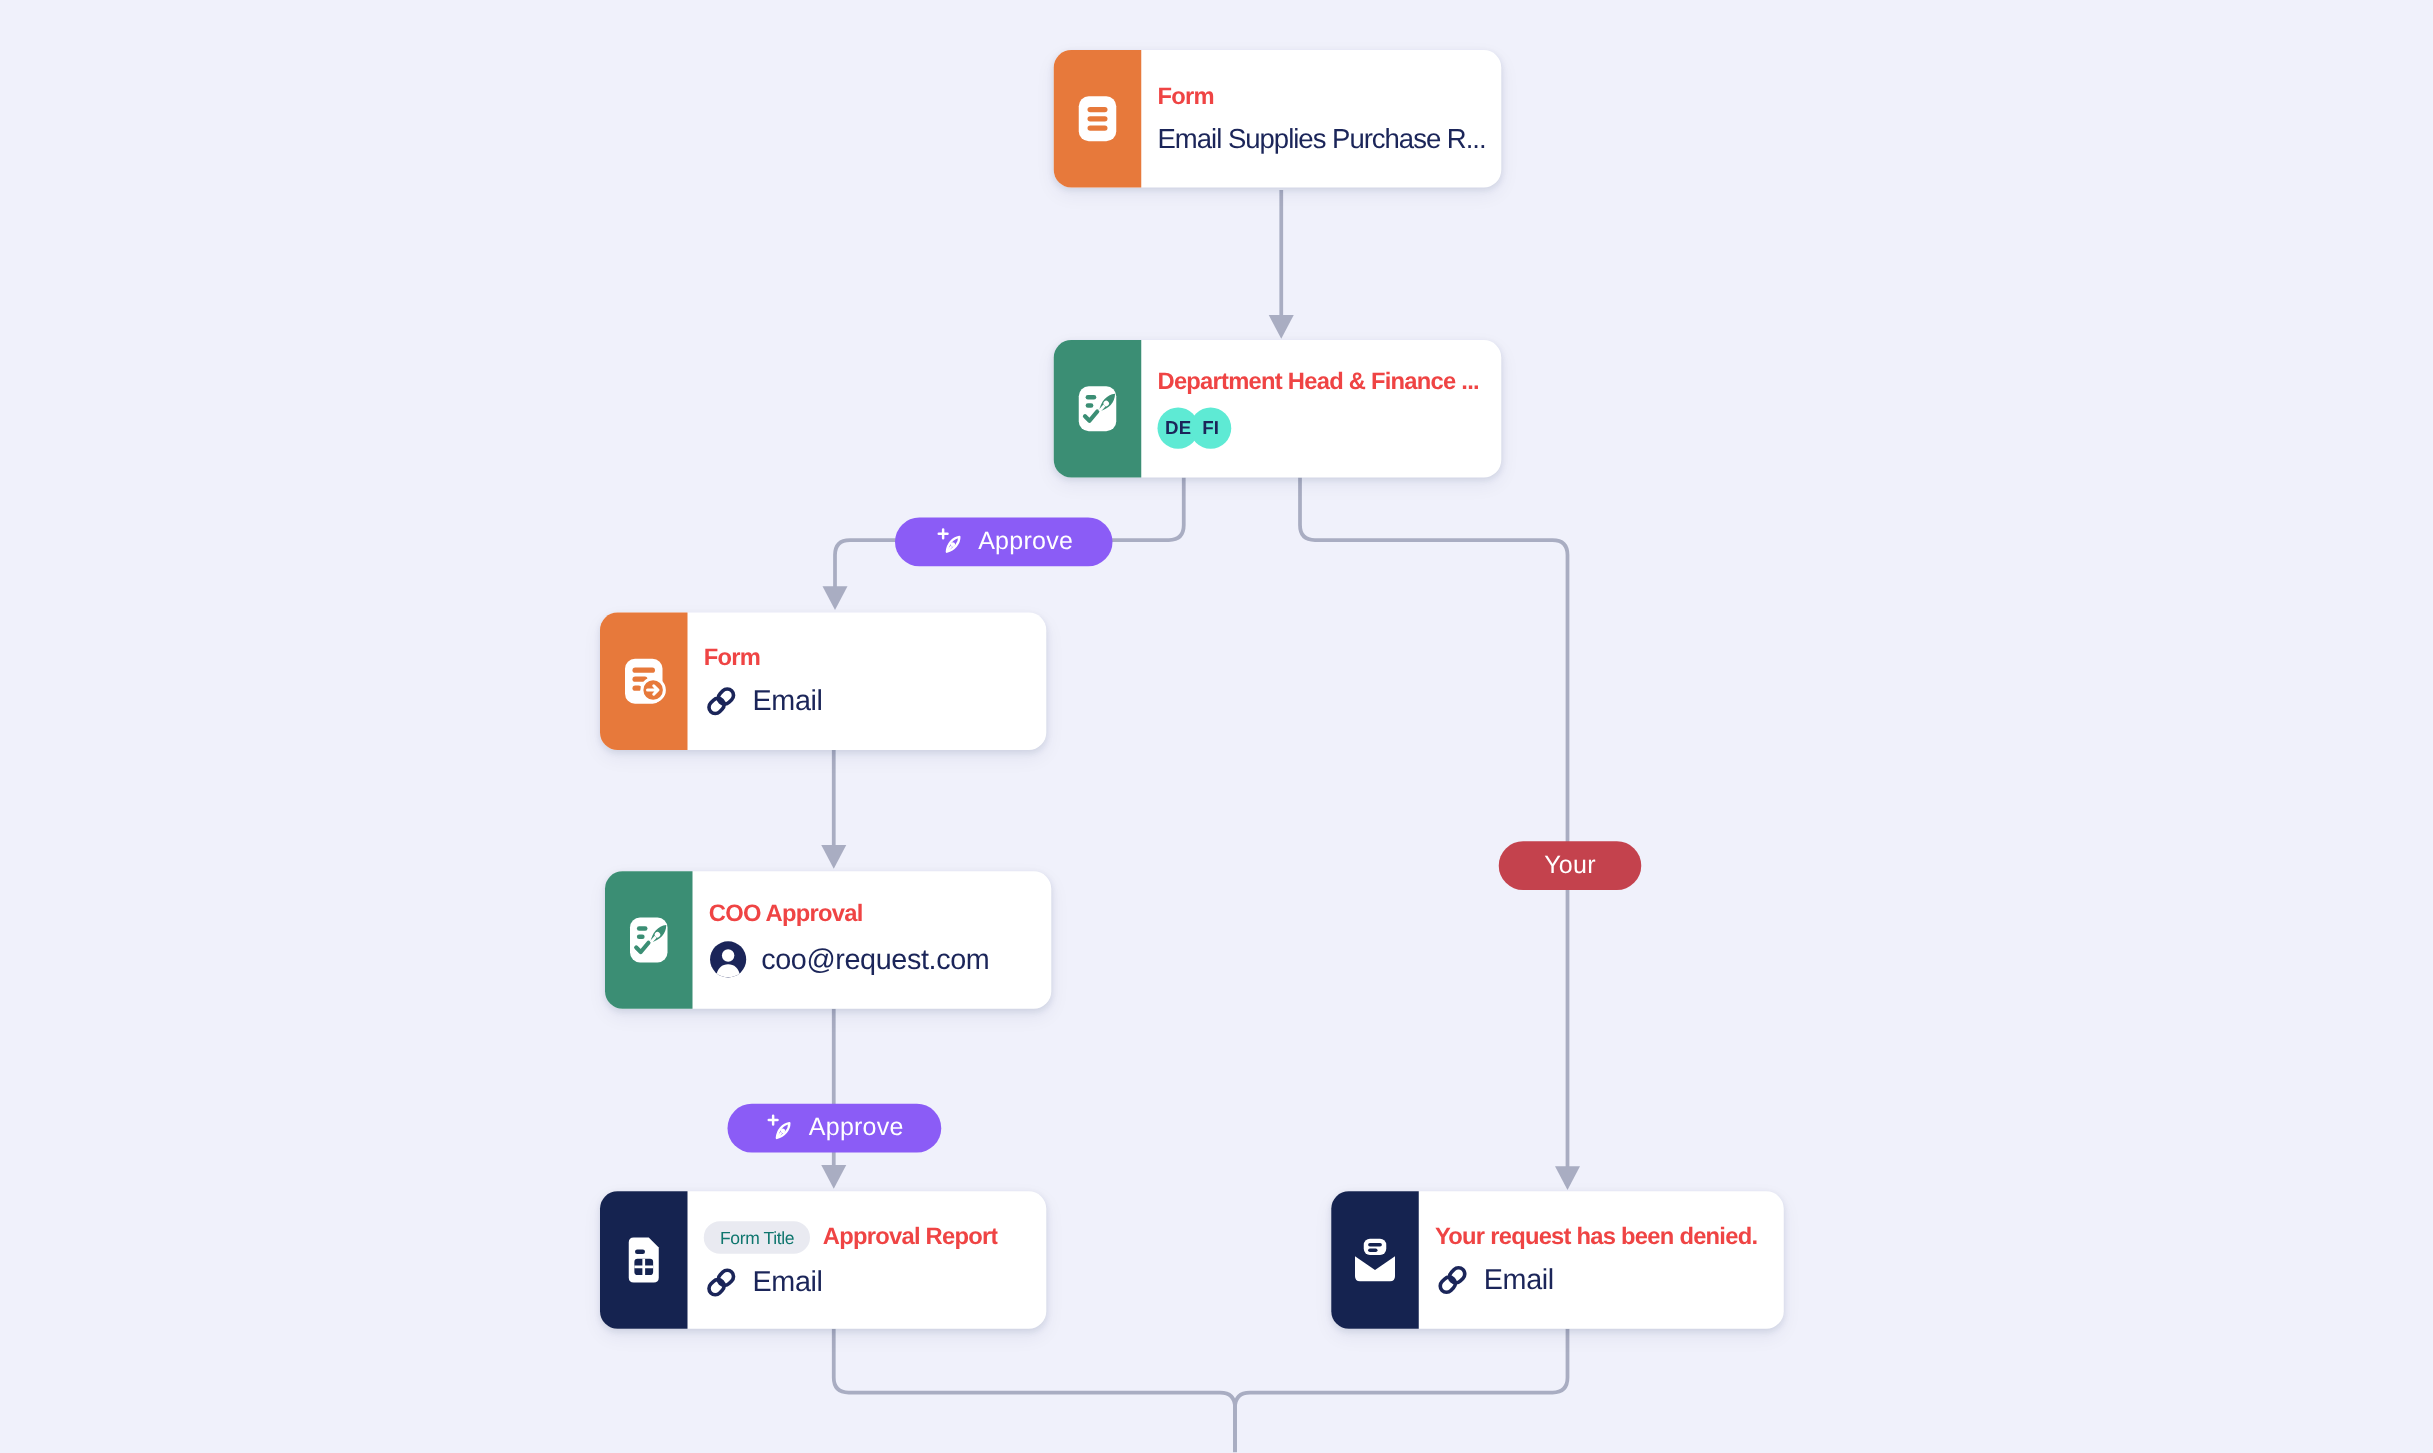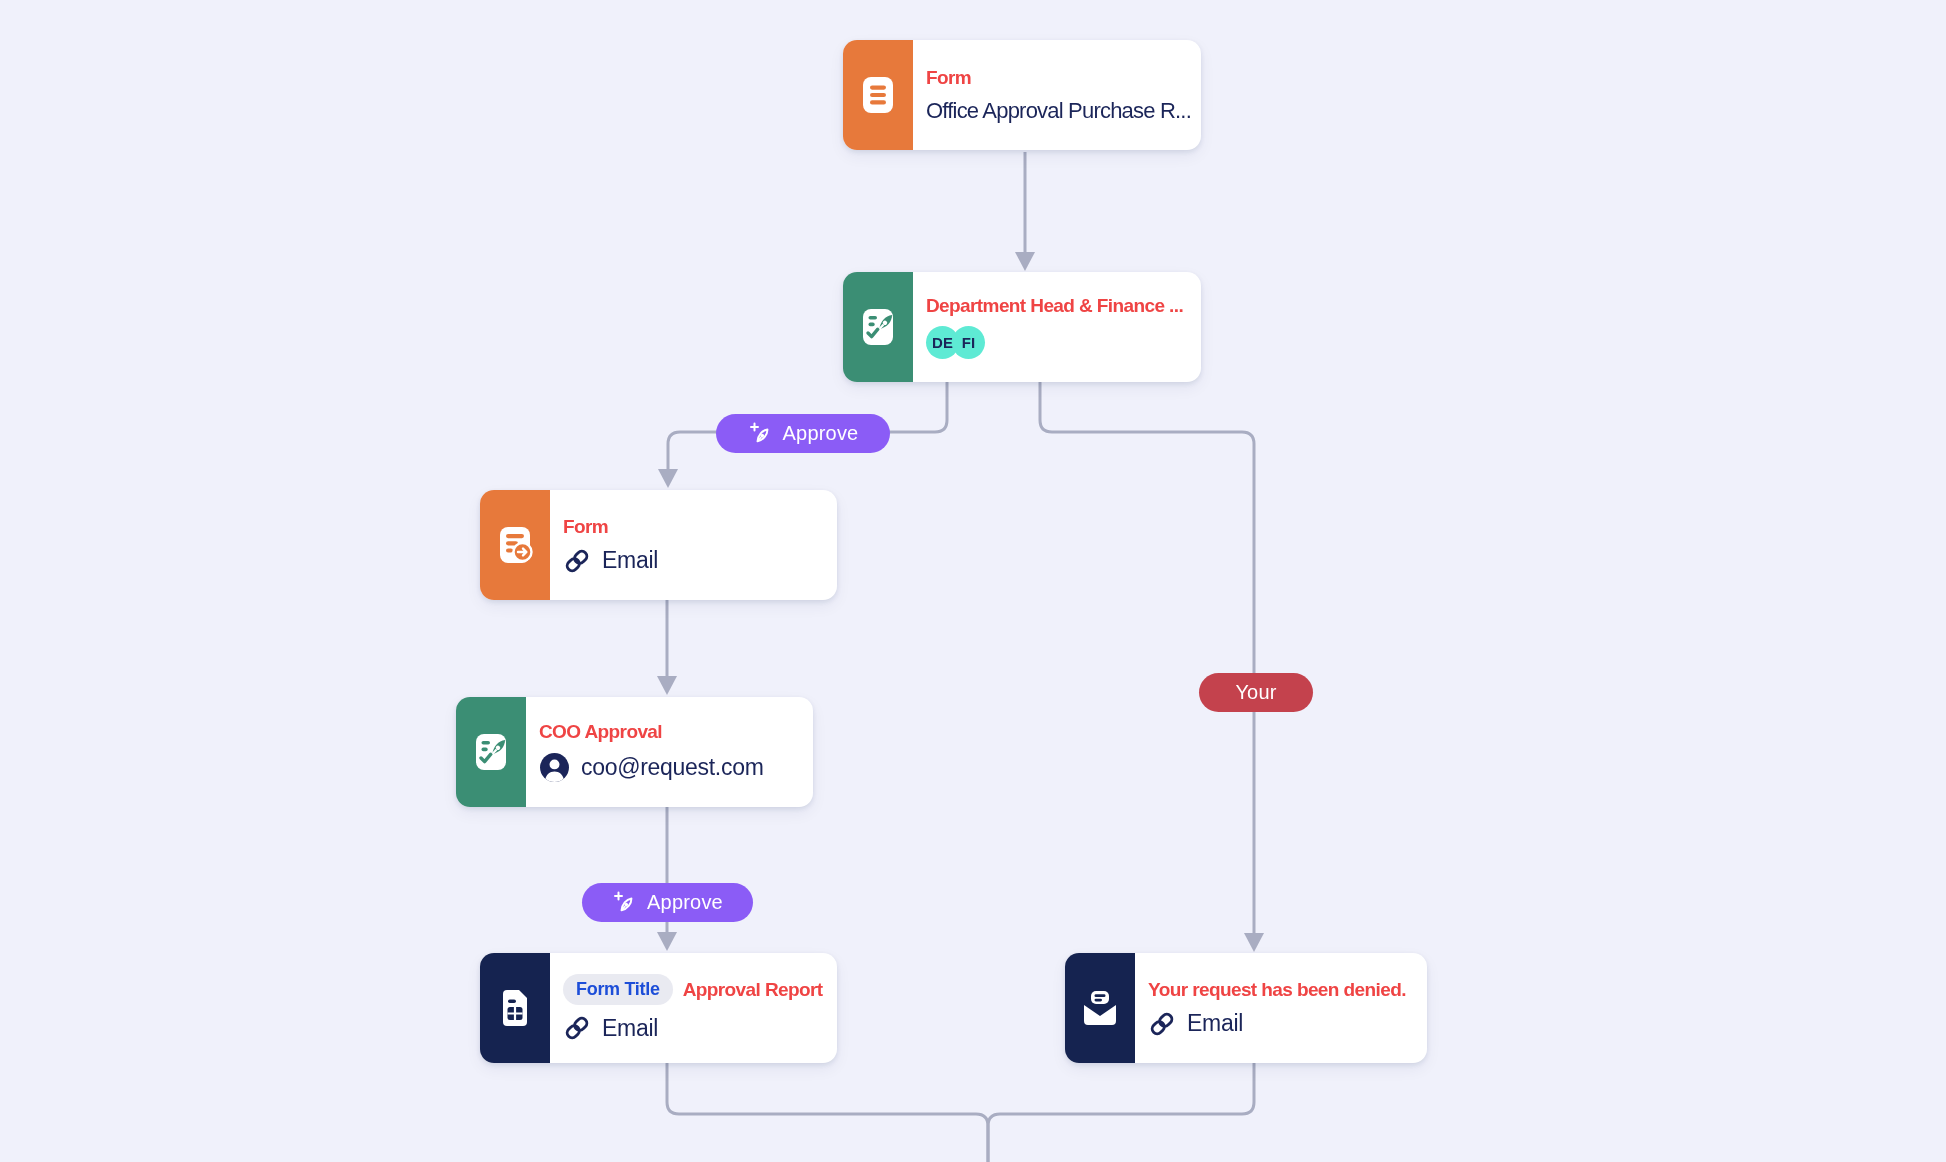--- a/index.html
+++ b/index.html
@@ -45,22 +45,22 @@
   .node-subtitle{
     font-size:22px;font-weight:normal;color:#1B2559;
     letter-spacing:-0.8px;white-space:nowrap;overflow:hidden;
   }
   .detail-row{
     display:flex;align-items:center;gap:11px;
     font-size:23px;color:#1B2559;letter-spacing:-0.3px;white-space:nowrap;
   }
   .title-row{display:flex;align-items:center;gap:10px;white-space:nowrap;}
   .chip{
-    background:#E9EAF1;color:#1d4ed8;
-    font-size:18px;font-weight:bold;letter-spacing:-0.3px;
+    background:#E9EAF1;color:#0f766e;
+    font-size:14px;font-weight:normal;letter-spacing:-0.3px;
     padding:5px 13px;border-radius:16px;
   }
   .badges{display:flex;align-items:center;}
   .badge{
     width:33px;height:33px;border-radius:50%;
     background:#5eead4;color:#1B2559;
     font-size:15px;font-weight:bold;
     display:flex;align-items:center;justify-content:center;
   }
   .badge + .badge{margin-left:-7px;}
@@ -110,21 +110,21 @@
     <div class="icon-sec accent-orange">
       <svg width="46" height="46" viewBox="0 0 46 46">
         <rect x="8" y="5" width="30" height="36" rx="8" fill="#fff"></rect>
         <rect x="15" y="13.5" width="16" height="4.2" rx="2.1" fill="#E7793B"></rect>
         <rect x="15" y="20.9" width="16" height="4.2" rx="2.1" fill="#E7793B"></rect>
         <rect x="15" y="28.3" width="16" height="4.2" rx="2.1" fill="#E7793B"></rect>
       </svg>
     </div>
     <div class="node-body">
       <div class="node-title">Form</div>
-      <div class="node-subtitle">Office Approval Purchase R...</div>
+      <div class="node-subtitle">Email Supplies Purchase R...</div>
     </div>
   </div>
 
   <div class="node" style="left:843px;top:272px;width:358px;height:110px">
     <div class="icon-sec accent-green">
       <svg width="46" height="46" viewBox="0 0 46 46">
         <rect x="8" y="5" width="30" height="36" rx="8" fill="#fff"></rect>
         <rect x="13.5" y="12" width="8.5" height="3.6" rx="1.8" fill="#3B8E74"></rect>
         <rect x="13.5" y="18.6" width="6.2" height="3.6" rx="1.8" fill="#3B8E74"></rect>
         <path d="M13,29 l3.6,3.6 l6.2,-7.4" stroke="#3B8E74" stroke-width="3.4" fill="none" stroke-linecap="round" stroke-linejoin="round"></path>
@@ -184,21 +184,21 @@
               <rect x="2.2" y="9" width="13" height="10" rx="5"></rect>
               <rect x="12.8" y="9" width="13" height="10" rx="5"></rect>
             </g>
           </svg>
         </span>
         <span>Email</span>
       </div>
     </div>
   </div>
 
-  <div class="node" style="left:456px;top:697px;width:357px;height:110px">
+  <div class="node" style="left:484px;top:697px;width:357px;height:110px">
     <div class="icon-sec accent-green">
       <svg width="46" height="46" viewBox="0 0 46 46">
         <rect x="8" y="5" width="30" height="36" rx="8" fill="#fff"></rect>
         <rect x="13.5" y="12" width="8.5" height="3.6" rx="1.8" fill="#3B8E74"></rect>
         <rect x="13.5" y="18.6" width="6.2" height="3.6" rx="1.8" fill="#3B8E74"></rect>
         <path d="M13,29 l3.6,3.6 l6.2,-7.4" stroke="#3B8E74" stroke-width="3.4" fill="none" stroke-linecap="round" stroke-linejoin="round"></path>
         <g transform="rotate(42 28 21)">
           <path d="M28 7.5 C23.5 12.5 23.5 20 28 26.5 C32.5 20 32.5 12.5 28 7.5 Z" fill="#3B8E74"></path>
           <circle cx="28" cy="18" r="2.2" fill="#fff"></circle>
           <rect x="26.9" y="20.2" width="2.2" height="6" fill="#fff"></rect>

